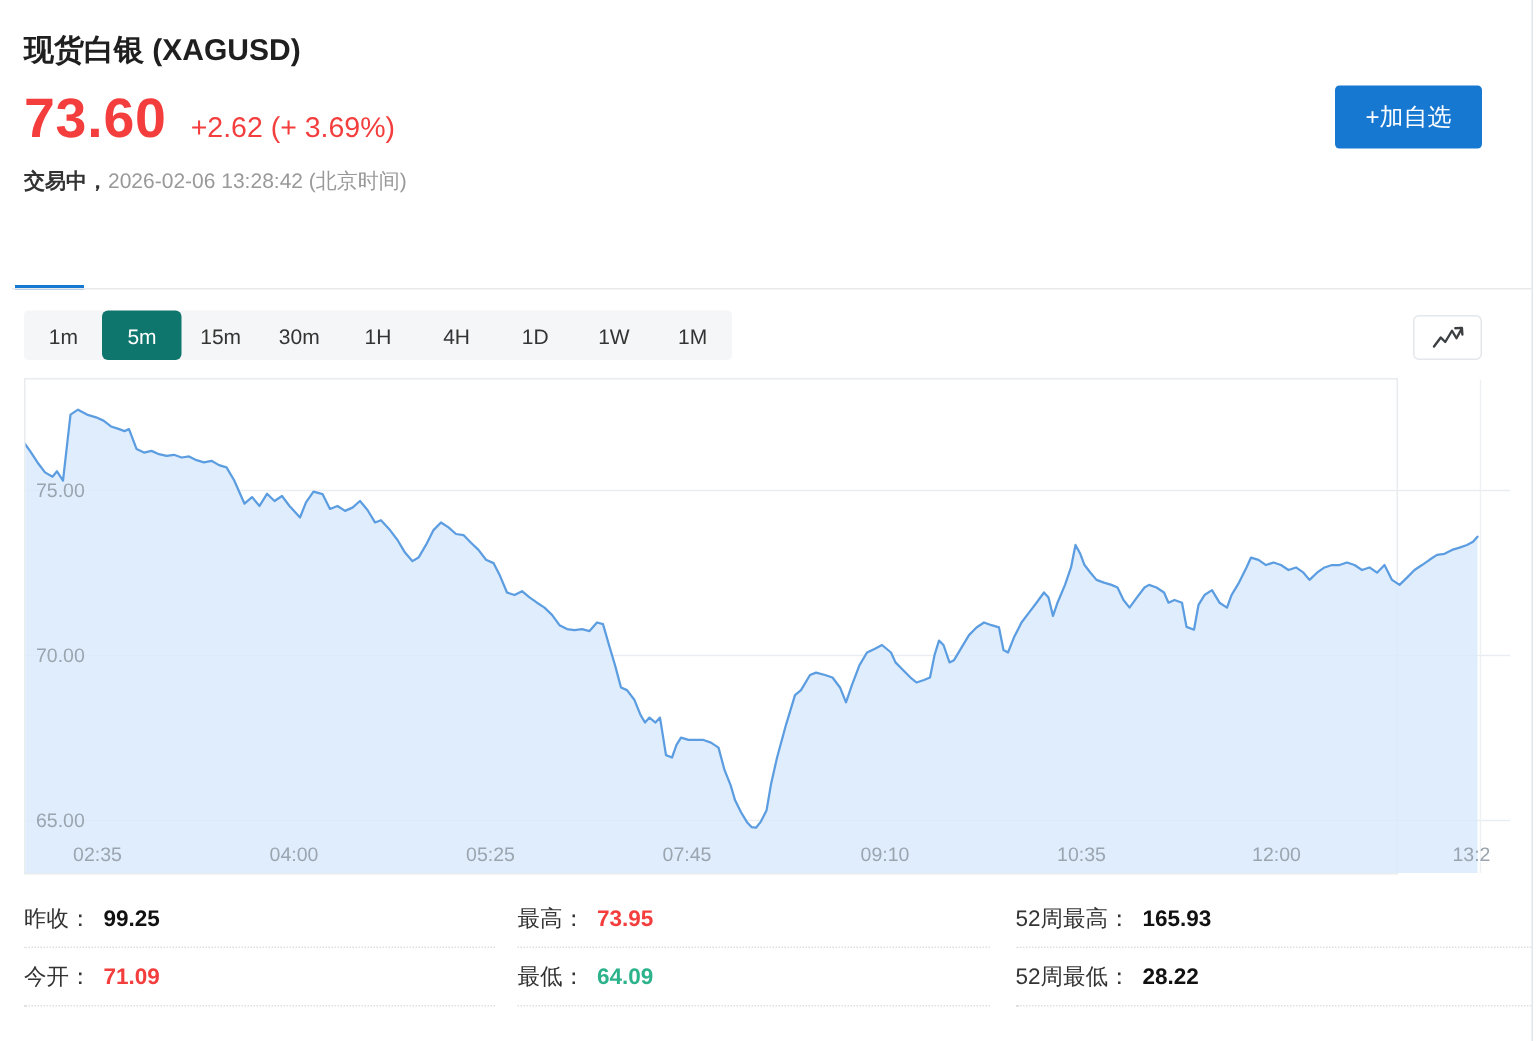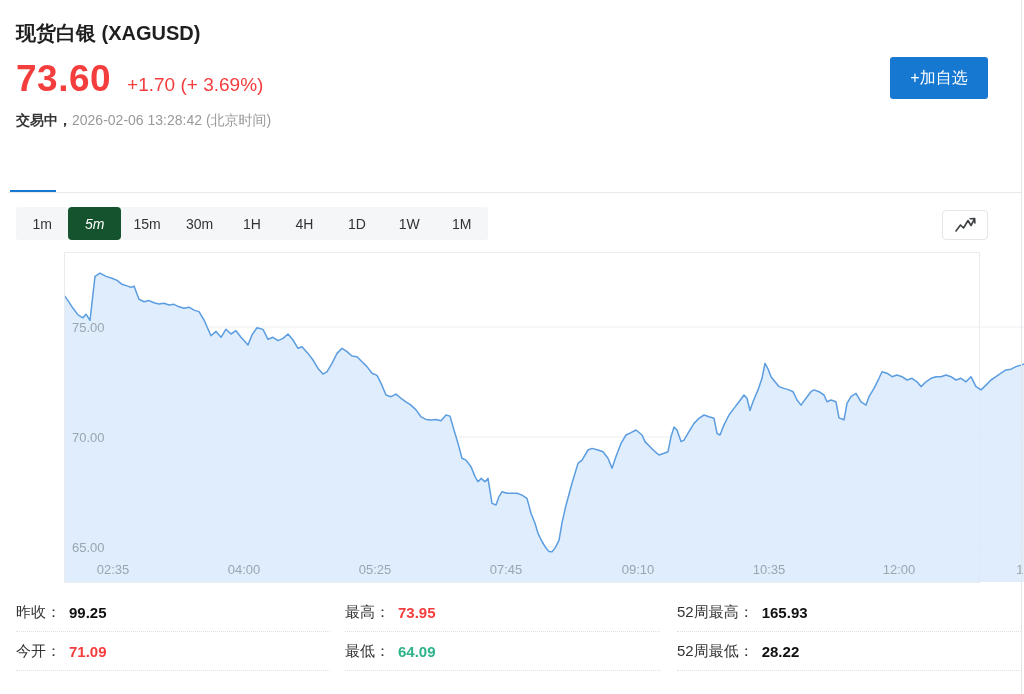--- a/index.html
+++ b/index.html
@@ -27,55 +27,55 @@
   .tabs-divider{position:absolute;left:8px;top:192px;width:1013px;height:1px;background:#e9e9e9;}
 
   .toolbar{position:absolute;left:16px;top:207px;width:472px;height:33px;background:#f5f6f7;border-radius:3px;display:flex;padding:0;}
   .interval-btn{flex:1;display:flex;align-items:center;justify-content:center;font-size:14px;color:#333;
     border-radius:4px;cursor:pointer;user-select:none;}
   .interval-btn.selected{color:#fff;}
 
   .chart-type-btn{position:absolute;left:942px;top:210px;width:46px;height:30px;background:#fff;
     border:1px solid #e3e6ea;border-radius:4px;display:flex;align-items:center;justify-content:center;cursor:pointer;box-sizing:border-box;}
 
-  .chart-box{position:absolute;left:16px;top:252px;width:916px;height:331px;border:1px solid #e9ecef;box-sizing:border-box;margin-left:48px;}
+  .chart-box{position:absolute;left:16px;top:252px;width:916px;height:331px;border:1px solid #e9ecef;box-sizing:border-box;}
   .chart-box svg{display:block;}
 
   .stats{position:absolute;left:0;top:593px;width:1024px;font-size:15px;}
   .stat-col{position:absolute;top:0;}
   .stat-row{height:38px;display:flex;align-items:center;border-bottom:1px dotted #e0e0e0;}
   .stat-label{color:#333;}
   .stat-value{font-weight:700;margin-left:8px;}
 
   .right-divider{position:absolute;left:1021px;top:0;width:1px;height:694px;background:#e2e6ea;}
 </style>
 </head>
 <body>
 
 <div class="page">
 
   <h1 class="page-title">现货白银 (XAGUSD)</h1>
 
   <div class="price-row">
     <span class="price" style="color: rgb(244, 61, 61);">73.60</span>
-    <span class="change" style="color: rgb(244, 61, 61);">+1.70 (+ 3.69%)</span>
+    <span class="change" style="color: rgb(244, 61, 61);">+2.62 (+ 3.69%)</span>
   </div>
 
   <div class="status-row">
     <span class="status-label">交易中，</span><span class="timestamp">2026-02-06 13:28:42 (北京时间)</span>
   </div>
 
   <button class="watch-btn" style="background: rgb(23, 120, 210);">+加自选</button>
 
   <div class="tab-underline" style="background: rgb(23, 120, 210);"></div>
   <div class="tabs-divider"></div>
 
   <div class="toolbar" id="interval-toolbar">
       <div class="interval-btn">1m</div>
-      <div class="interval-btn selected" style="background: #14532d; font-style: italic;">5m</div>
+      <div class="interval-btn selected" style="background: #0f766e;">5m</div>
       <div class="interval-btn">15m</div>
       <div class="interval-btn">30m</div>
       <div class="interval-btn">1H</div>
       <div class="interval-btn">4H</div>
       <div class="interval-btn">1D</div>
       <div class="interval-btn">1W</div>
       <div class="interval-btn">1M</div>
     </div>
 
   <div class="chart-type-btn">

